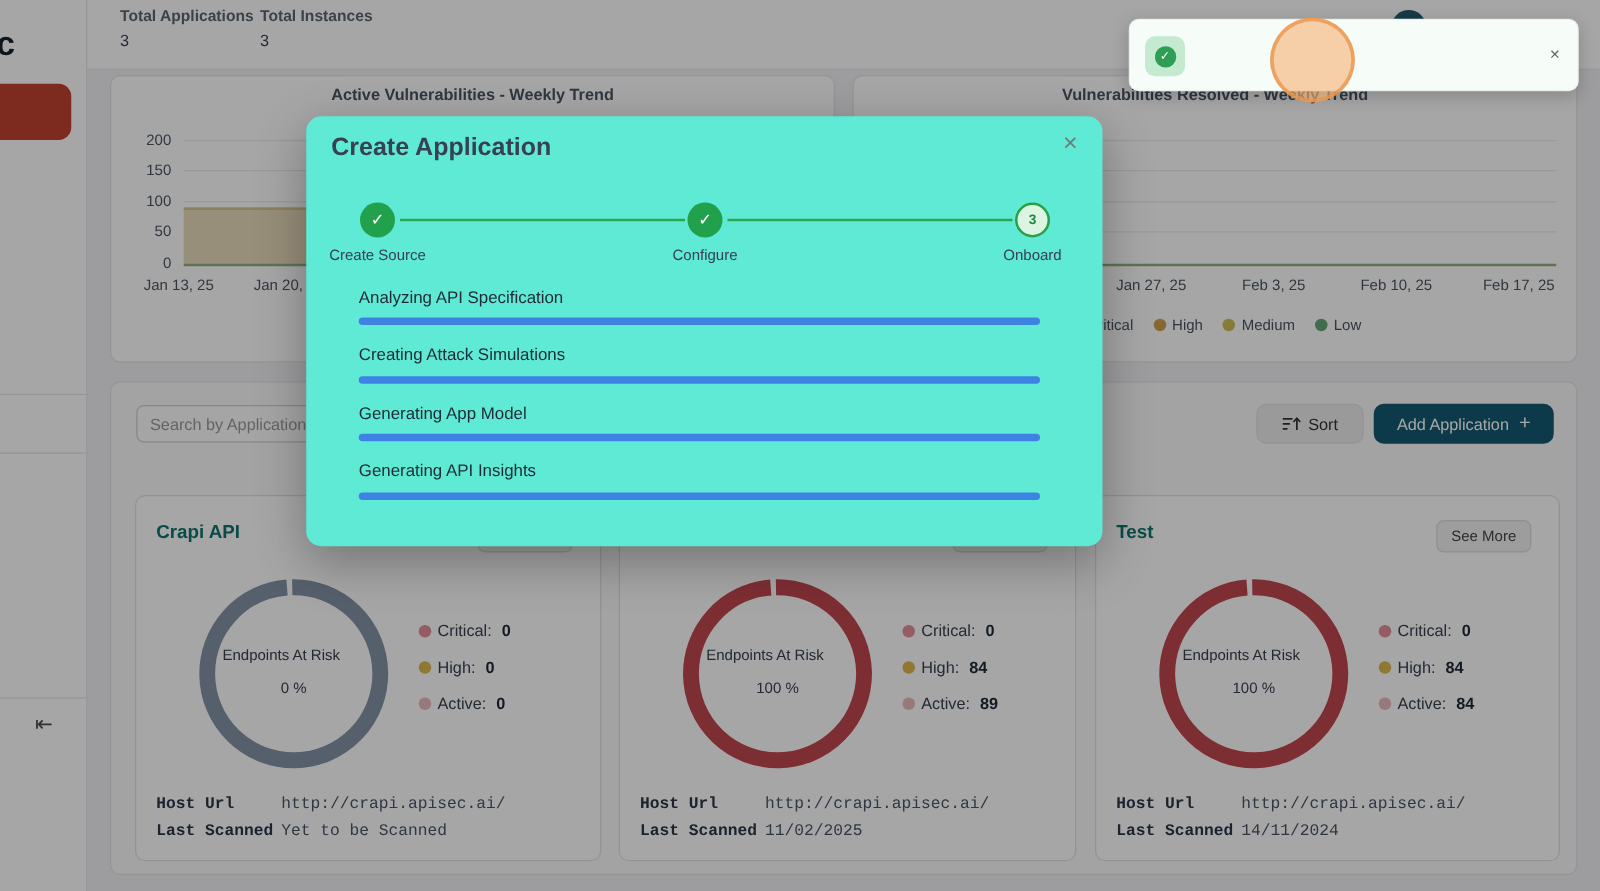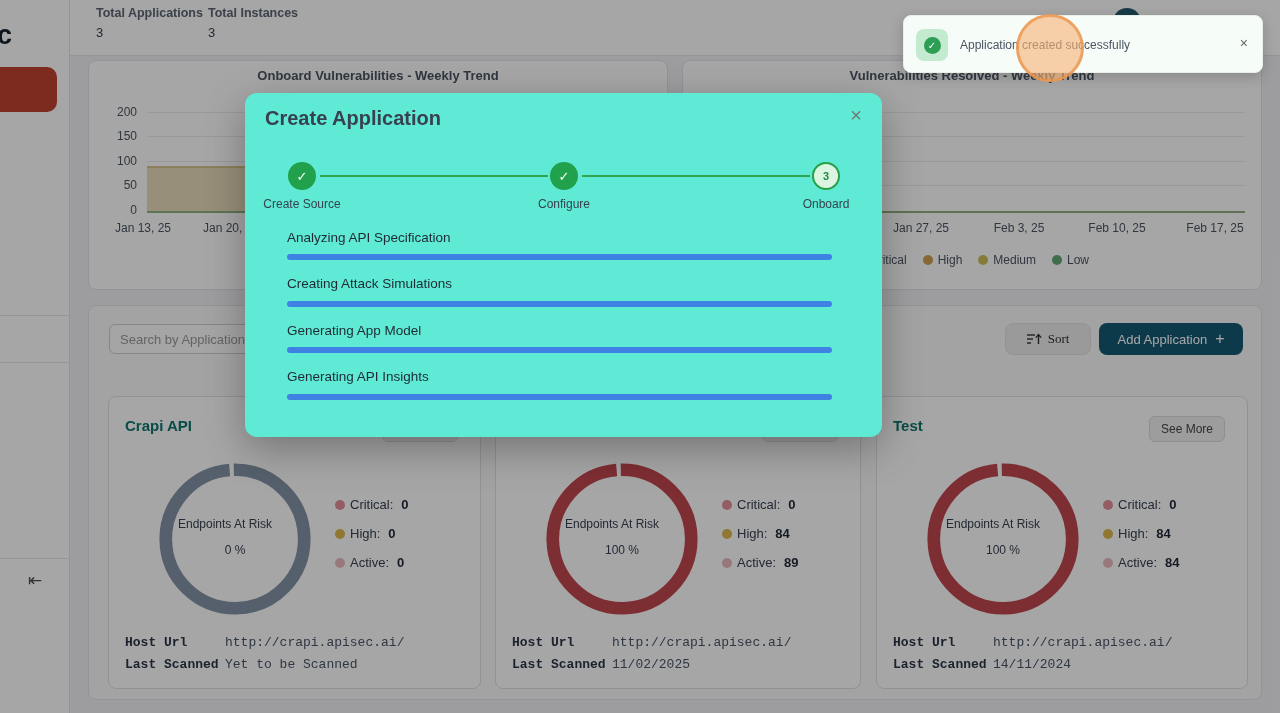--- a/index.html
+++ b/index.html
@@ -31,21 +31,21 @@
   .xtick { position:absolute; width:80px; text-align:center; font-size:12px; color:#4b5563; top:160px; }
   .area-fill { position:absolute; left:58px; right:16px; top:105px; height:46px; background:#e9dcba; border-top:2px solid #d8c391; }
   .legend-row { position:absolute; left:0; width:100%; top:192px; display:flex; justify-content:center; gap:16px; align-items:center; }
   .legend-item { display:flex; align-items:center; gap:5px; font-size:12px; color:#4b5563; }
   .dot { width:10px; height:10px; border-radius:50%; display:inline-block; }
 
   
   .apps-panel { position:absolute; left:88px; top:305px; width:1174px; height:395px; background:#fafafa; border:1px solid #e3e4e6; border-radius:8px; z-index:1; }
   .search-input { position:absolute; left:20px; top:18px; width:290px; height:30px; border:1px solid #cfcfcf; border-radius:6px; background:#fdfdfd; font-size:13px; color:#333; padding:0 10px; font-family:inherit; }
   .search-input::placeholder { color:#9a9a9a; }
-  .sort-btn { position:absolute; left:916px; top:17px; width:86px; height:32px; background:#ededee; border:1px solid #e2e2e2; border-radius:8px; font-size:13px; color:#333; display:flex; align-items:center; justify-content:center; gap:6px; cursor:pointer; font-family:Liberation Serif, serif; }
+  .sort-btn { position:absolute; left:916px; top:17px; width:86px; height:32px; background:#ededee; border:1px solid #e2e2e2; border-radius:8px; font-size:13px; color:#333; display:flex; align-items:center; justify-content:center; gap:6px; cursor:pointer; font-family:Liberation Sans, sans-serif; }
   .add-btn { position:absolute; left:1010px; top:17px; width:144px; height:32px; background:#155a73; border:none; border-radius:8px; font-size:13px; color:#ffffff; display:flex; align-items:center; justify-content:center; gap:8px; cursor:pointer; font-family:inherit; }
   .add-plus { font-size:16px; font-weight:400; }
 
   
   .app-card { position:absolute; top:90px; height:293px; background:#ffffff; border:1px solid #e0e1e3; border-radius:8px; }
   .card-1 { left:19px;  width:373px; }
   .card-2 { left:406px; width:366px; }
   .card-3 { left:787px; width:372px; }
   .card-title { position:absolute; left:16px; top:20px; font-size:15px; font-weight:700; color:#0f766e; }
   .see-more { position:absolute; right:22px; top:19px; width:76px; height:26px; background:#f2f2f2; border:1px solid #dcdcdc; border-radius:6px; font-size:12px; color:#444; display:flex; align-items:center; justify-content:center; cursor:pointer; font-family:inherit; }
@@ -105,21 +105,21 @@
       <div class="val">3</div>
     </div>
     <div class="stat" style="left:138px">
       <div class="lbl">Total Instances</div>
       <div class="val">3</div>
     </div>
     <div class="avatar"></div>
   </div>
 
   <div class="chart-card chart-left">
-    <div class="chart-title">Onboard Vulnerabilities - Weekly Trend</div>
+    <div class="chart-title">Active Vulnerabilities - Weekly Trend</div>
     <div class="gridline" style="top:51px"></div>
     <div class="gridline" style="top:75px"></div>
     <div class="gridline" style="top:100px"></div>
     <div class="gridline" style="top:124px"></div>
     <div class="area-fill"></div>
     <div class="axisline" style="top:150px"></div>
     <div class="ytick" style="left:10px;top:44px">200</div>
     <div class="ytick" style="left:10px;top:68px">150</div>
     <div class="ytick" style="left:10px;top:93px">100</div>
     <div class="ytick" style="left:10px;top:117px">50</div>
@@ -318,19 +318,18 @@
     <div class="task-label" style="top:230px">Generating App Model</div>
     <div class="task-bar" style="top:254px"></div>
     <div class="task-label" style="top:276px">Generating API Insights</div>
     <div class="task-bar" style="top:301px"></div>
   </div>
 
   <div class="toast">
     <div class="toast-icon-box">
       <div class="toast-check">✓</div>
     </div>
-    <div class="toast-msg">Application created successfully</div>
     <div class="toast-close">×</div>
   </div>
 
   <div class="click-circle"></div>
 
 </div>
 
 </body></html>

